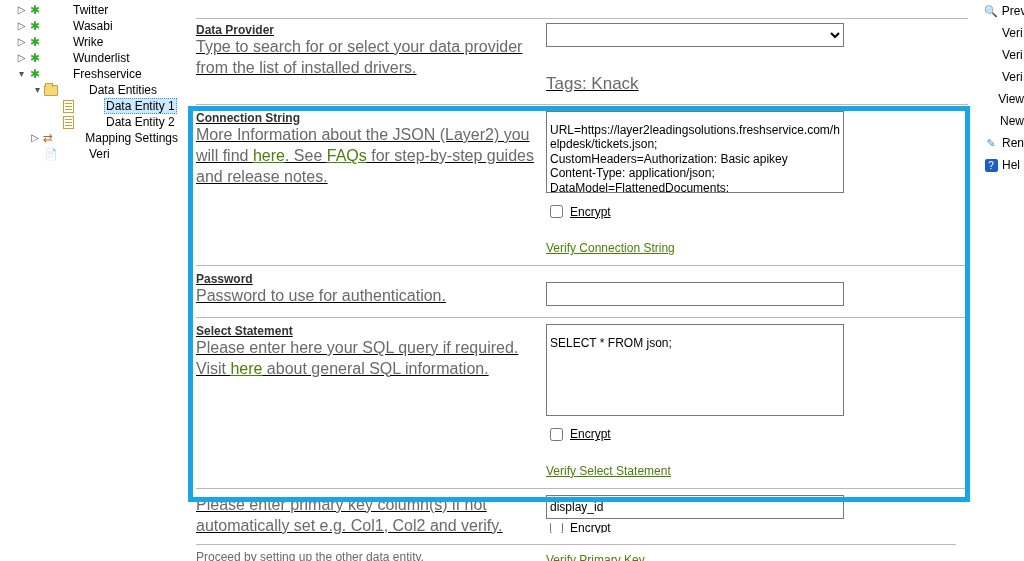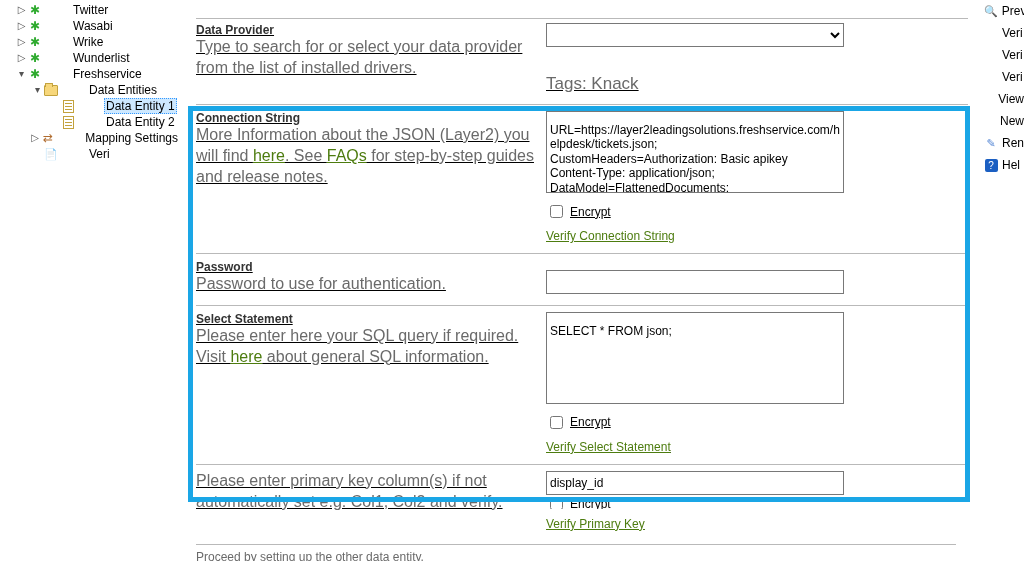--- a/index.html
+++ b/index.html
@@ -153,21 +153,21 @@
     color:#6a6a6a;
     font-size:17px;
     margin-top:24px;
   }
   .chk-row{
     display:flex;align-items:center;
     margin-top:6px;
     gap:4px;
   }
   .chk-row input{width:13px;height:13px;}
-  .link-row{ margin-top:8px;}
+  .link-row{ margin-top:20px;}
   .link-row a{ font-size:12px;}
 
   .highlight-box{
     position:absolute;
     left:0px; top:106px;
     width:782px; height:396px;
     border:5px solid #1aa6e6;
     pointer-events:none;
     box-sizing:border-box;
   }

